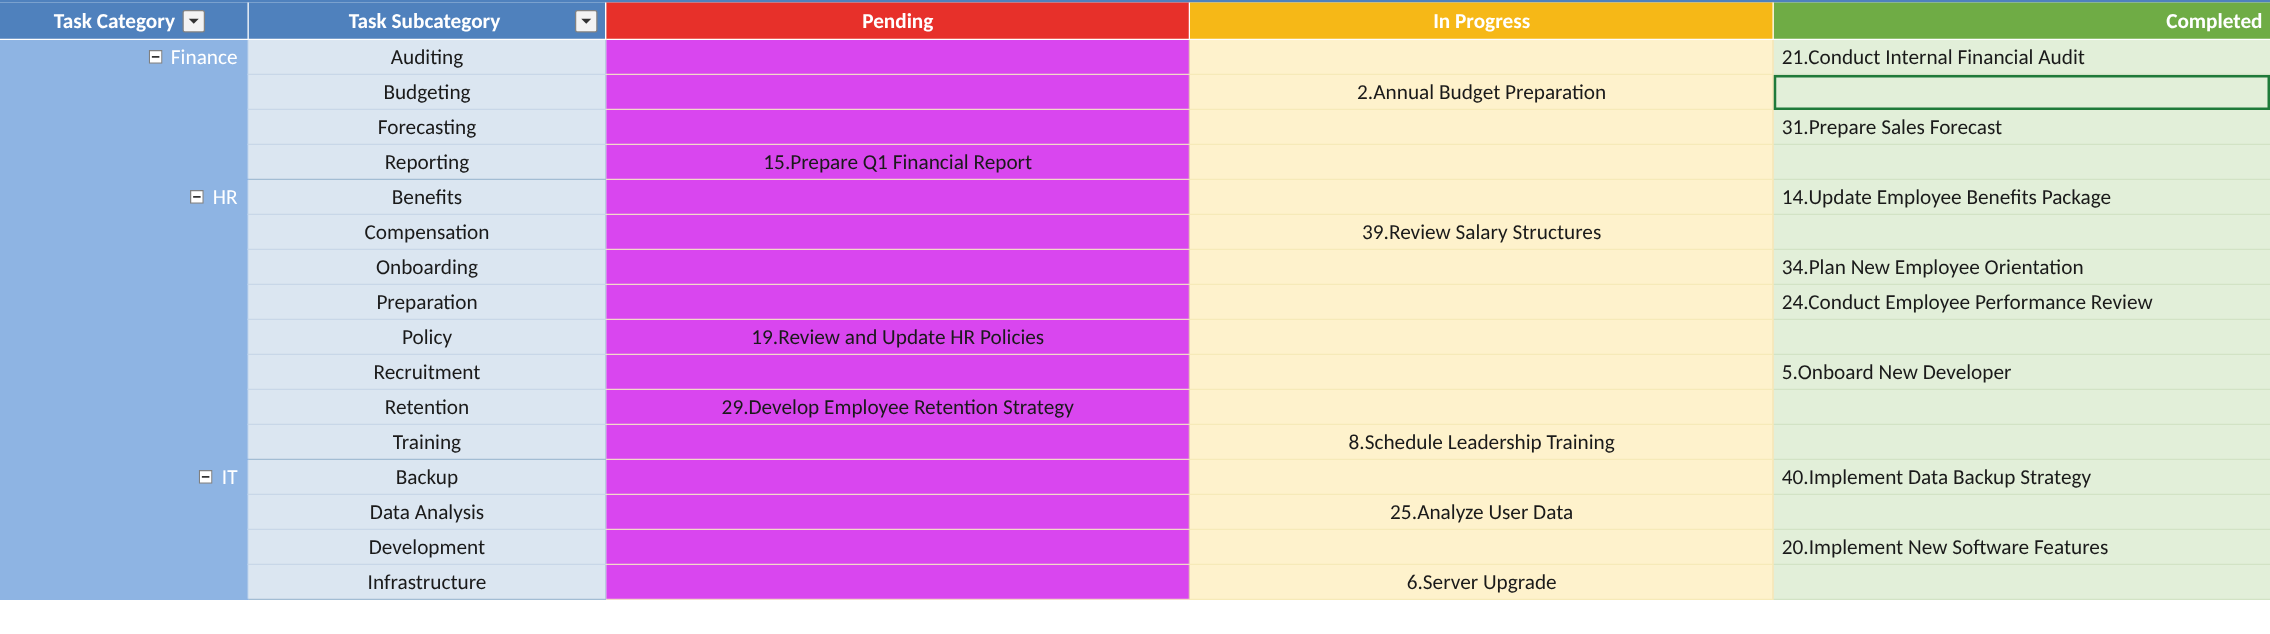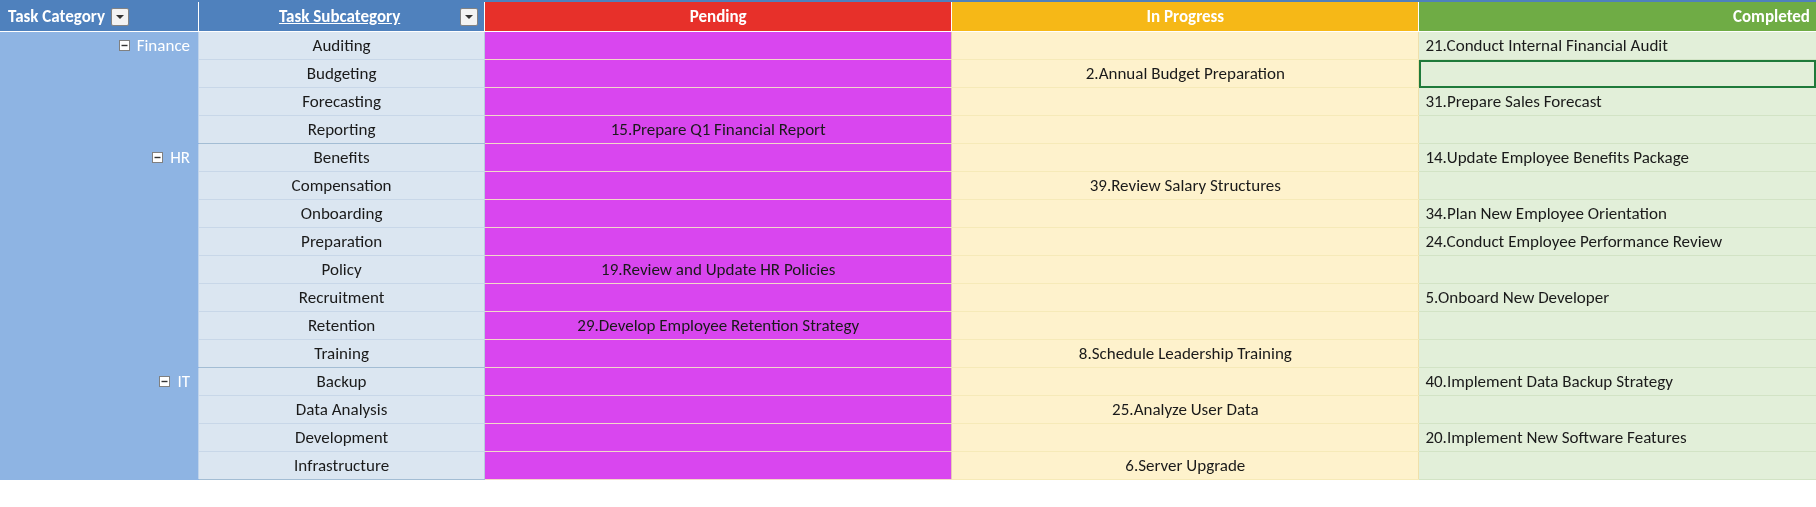--- a/index.html
+++ b/index.html
@@ -32,21 +32,21 @@
     white-space: nowrap;
     border-bottom: 1px solid #fff;
   }
   
   th.h-cat, th.h-sub {
     background: #4f81bd;
     color: #fff;
     border-right: 1px solid #fff;
   }
   th.h-cat { text-align: left; }
-  th.h-sub { text-align: center; text-decoration: underline; }
+  th.h-sub { text-align: center; }
   th.h-pending {
     background: #e7302a;
     color: #fff;
     text-align: center;
     border-right: 1px solid #fff;
   }
   th.h-progress {
     background: #f6b817;
     color: #fff;
     text-align: center;
@@ -71,20 +71,21 @@
     vertical-align: middle;
   }
   .drop svg { display: block; }
 
   .hdr-flex-cat {
     display: flex;
     align-items: center;
     justify-content: flex-start;
     gap: 2px;
     padding-left: 2px;
+    margin-left: 35px;
   }
   .hdr-flex-sub {
     display: flex;
     align-items: center;
     justify-content: space-between;
     gap: 4px;
   }
   .hdr-flex-sub .spacer { width: 18px; }
   .hdr-flex-sub .lbl { flex: 1; text-align: center; }
 

